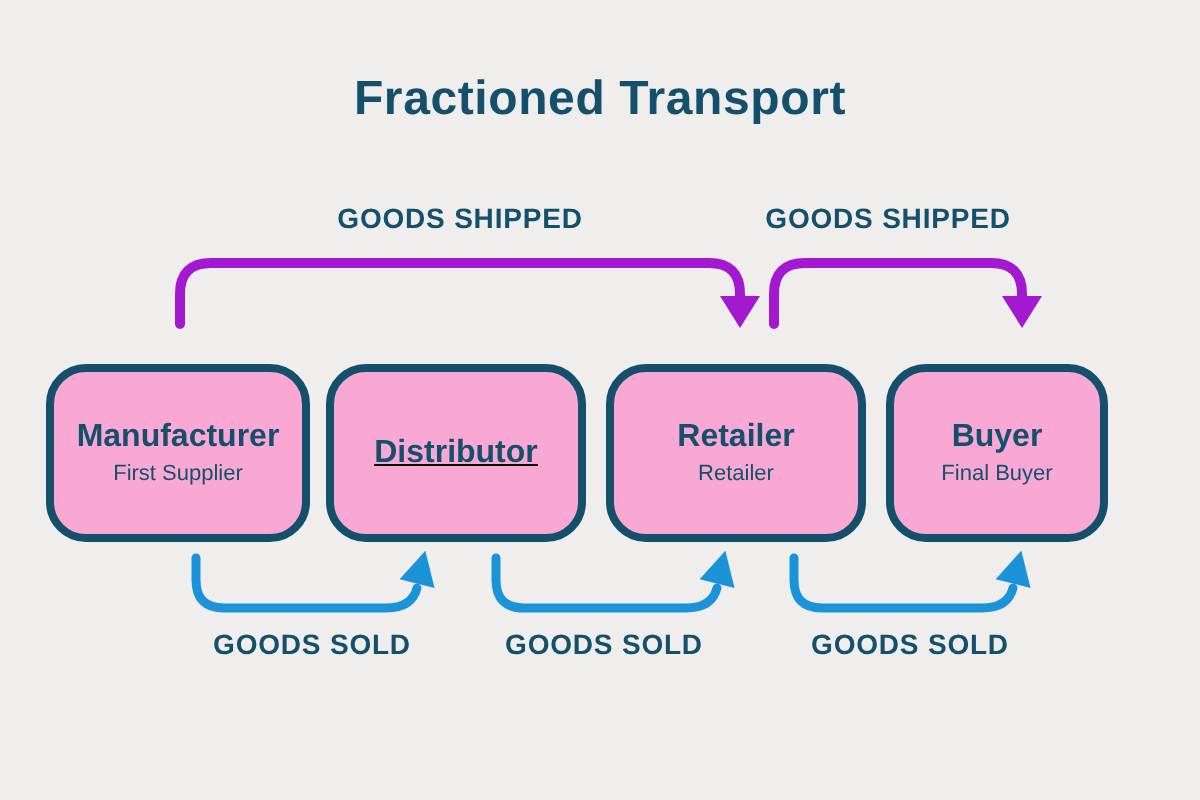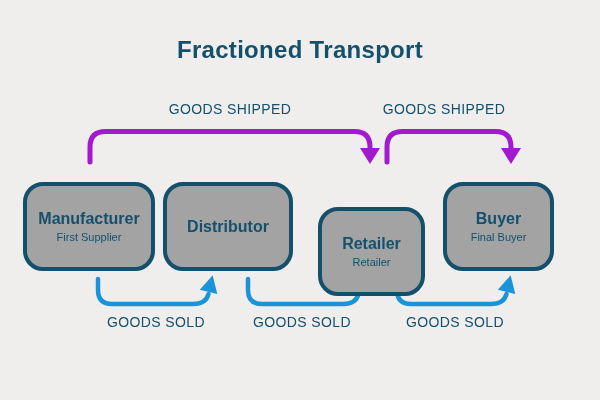--- a/index.html
+++ b/index.html
@@ -13,34 +13,34 @@
     text-align:center; font-size:24px; font-weight:bold;
     letter-spacing:0.3px; color:#14506b;
   }
   .arrows-layer { position:absolute; left:0; top:0; width:600px; height:400px; }
   .shipped-path { stroke:#a219cf; stroke-width:5; fill:none; stroke-linecap:round; }
   .shipped-head { fill:#a219cf; }
   .sold-path { stroke:#1a93d8; stroke-width:4.5; fill:none; stroke-linecap:round; }
   .sold-head { fill:#1a93d8; }
   .flow-label {
     position:absolute; transform:translateX(-50%);
-    font-size:14px; font-weight:normal; letter-spacing:0.4px;
+    font-size:14px; font-weight:bold; letter-spacing:0.4px;
     color:#14506b; white-space:nowrap;
   }
   .node {
     position:absolute; top:182px; height:89px; box-sizing:border-box;
-    border:4.5px solid #14506b; border-radius:20px; background:#a3a3a3;
+    border:4.5px solid #14506b; border-radius:20px; background:#f9a8d4;
     display:flex; flex-direction:column; align-items:center; justify-content:center;
     gap:3px; text-align:center;
   }
   .node-title { font-size:16px; font-weight:bold; color:#14506b; line-height:1.1; }
   .node-subtitle { font-size:11px; color:#14506b; line-height:1.1; white-space:nowrap; }
   .n1 { left:23px;  width:132px; }
-  .n2 { left:163px; width:130px; }
-  .n3 { left:318px; width:107px;margin-top:25px; }
+  .n2 { left:163px; width:130px;text-decoration:underline; }
+  .n3 { left:303px; width:130px; }
   .n4 { left:443px; width:111px; }
   .lbl-shipped-1 { left:230px; top:101px; }
   .lbl-shipped-2 { left:444px; top:101px; }
   .lbl-sold-1 { left:156px; top:314px; }
   .lbl-sold-2 { left:302px; top:314px; }
   .lbl-sold-3 { left:455px; top:314px; }
 </style>
 </head>
 <body>
 

